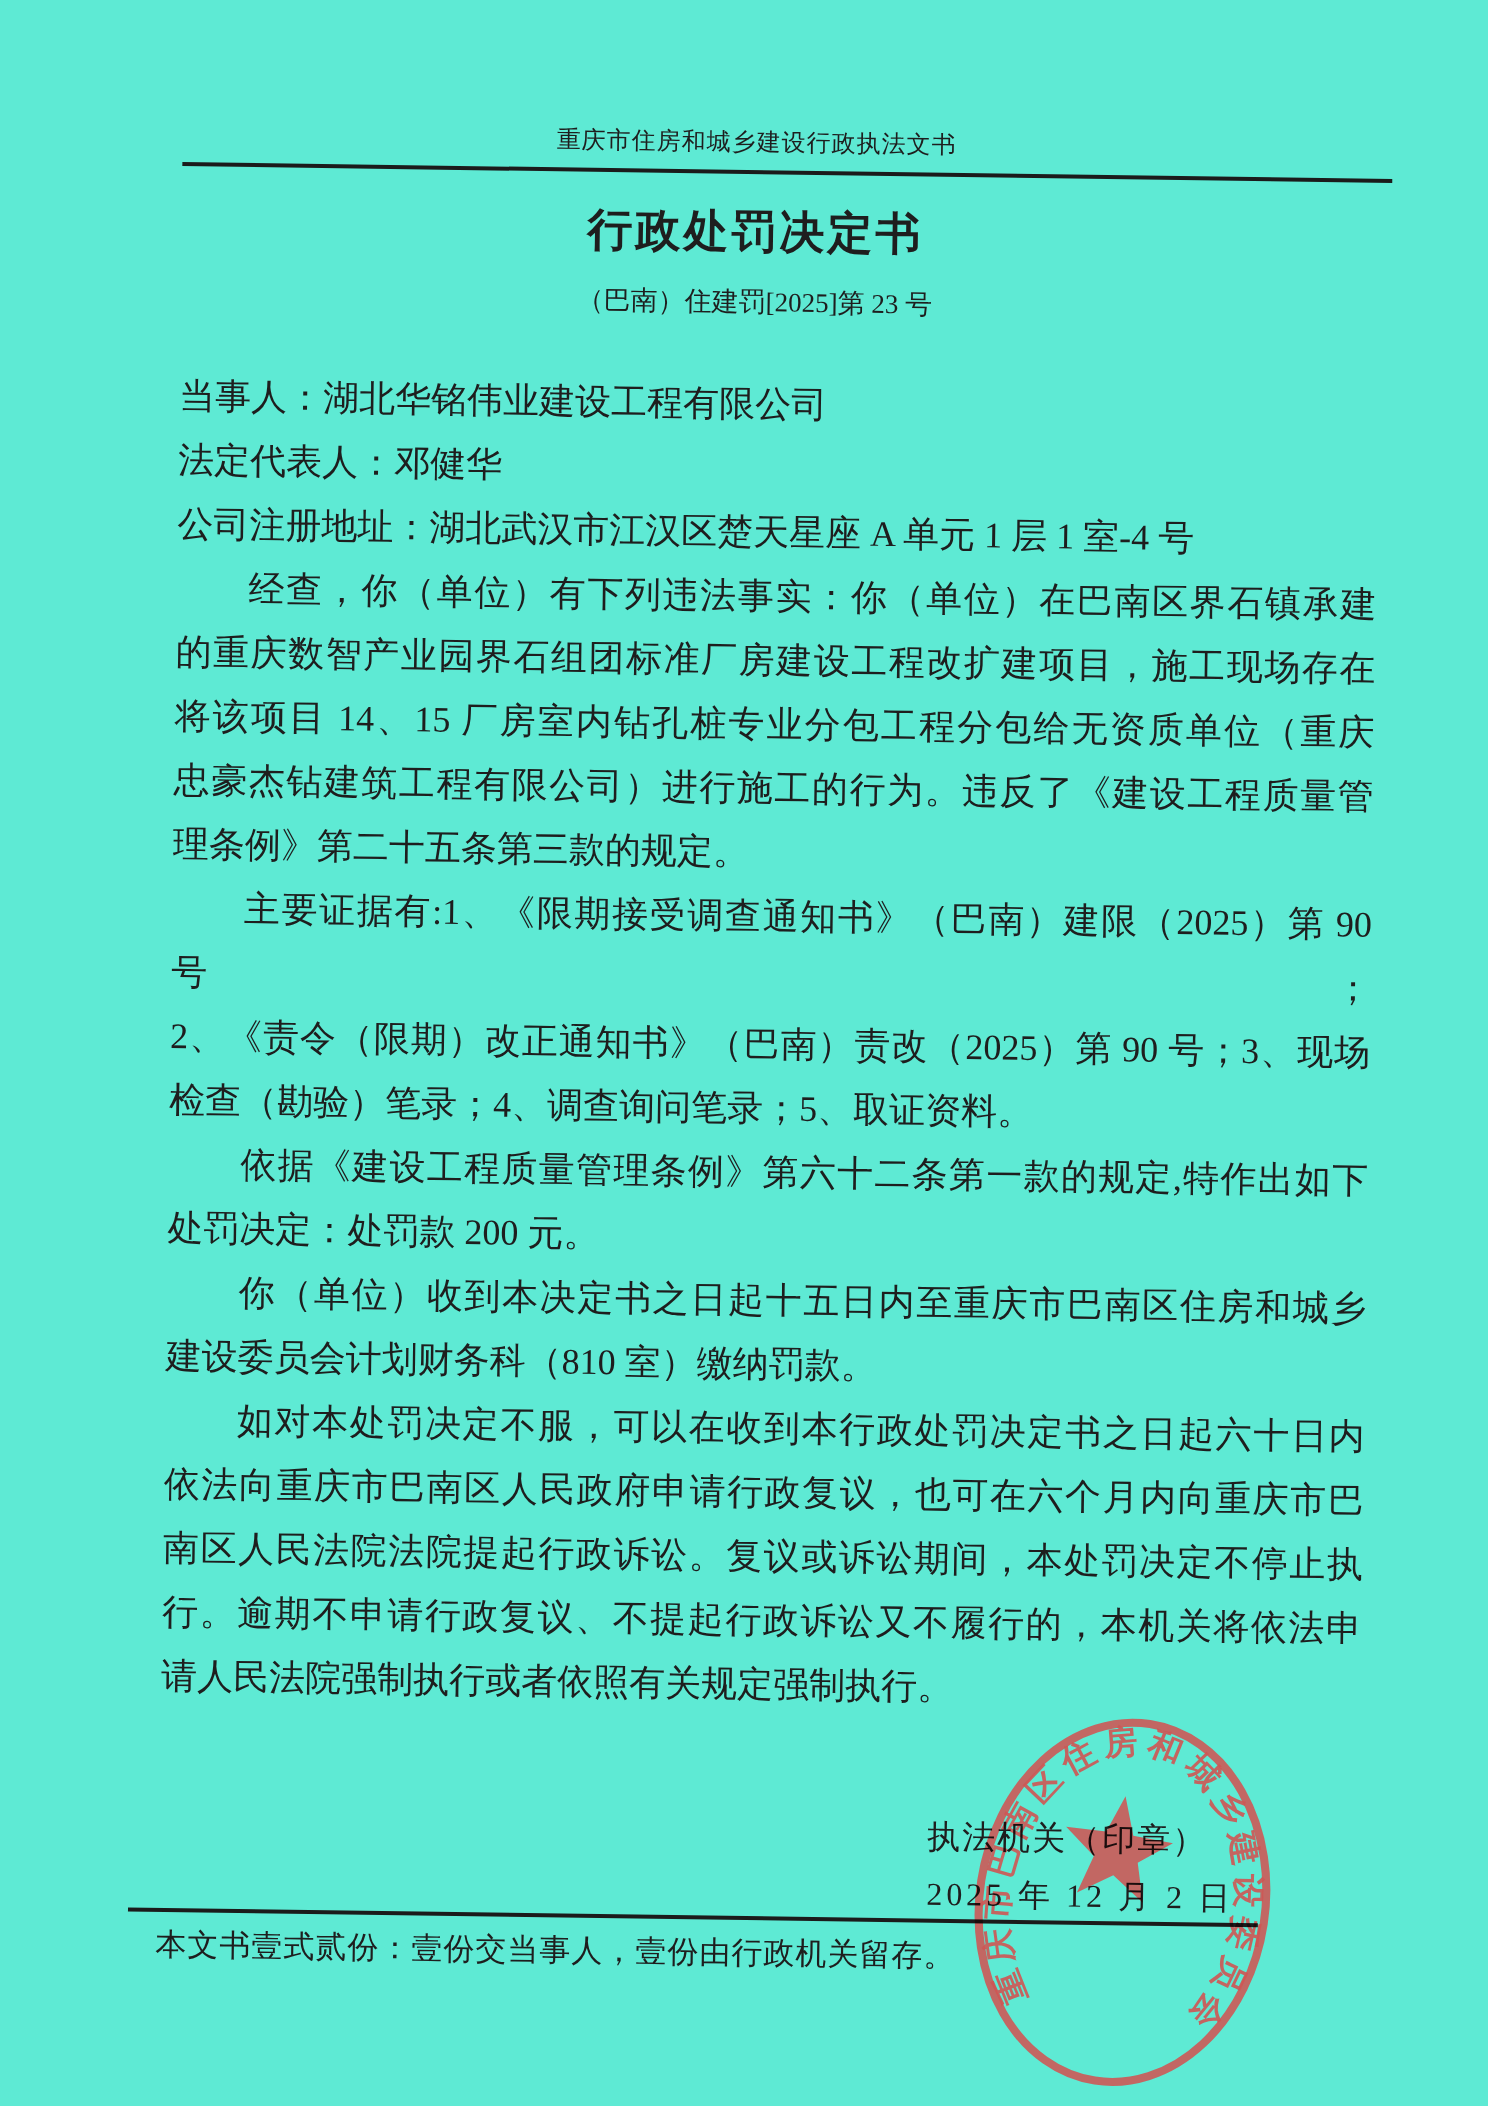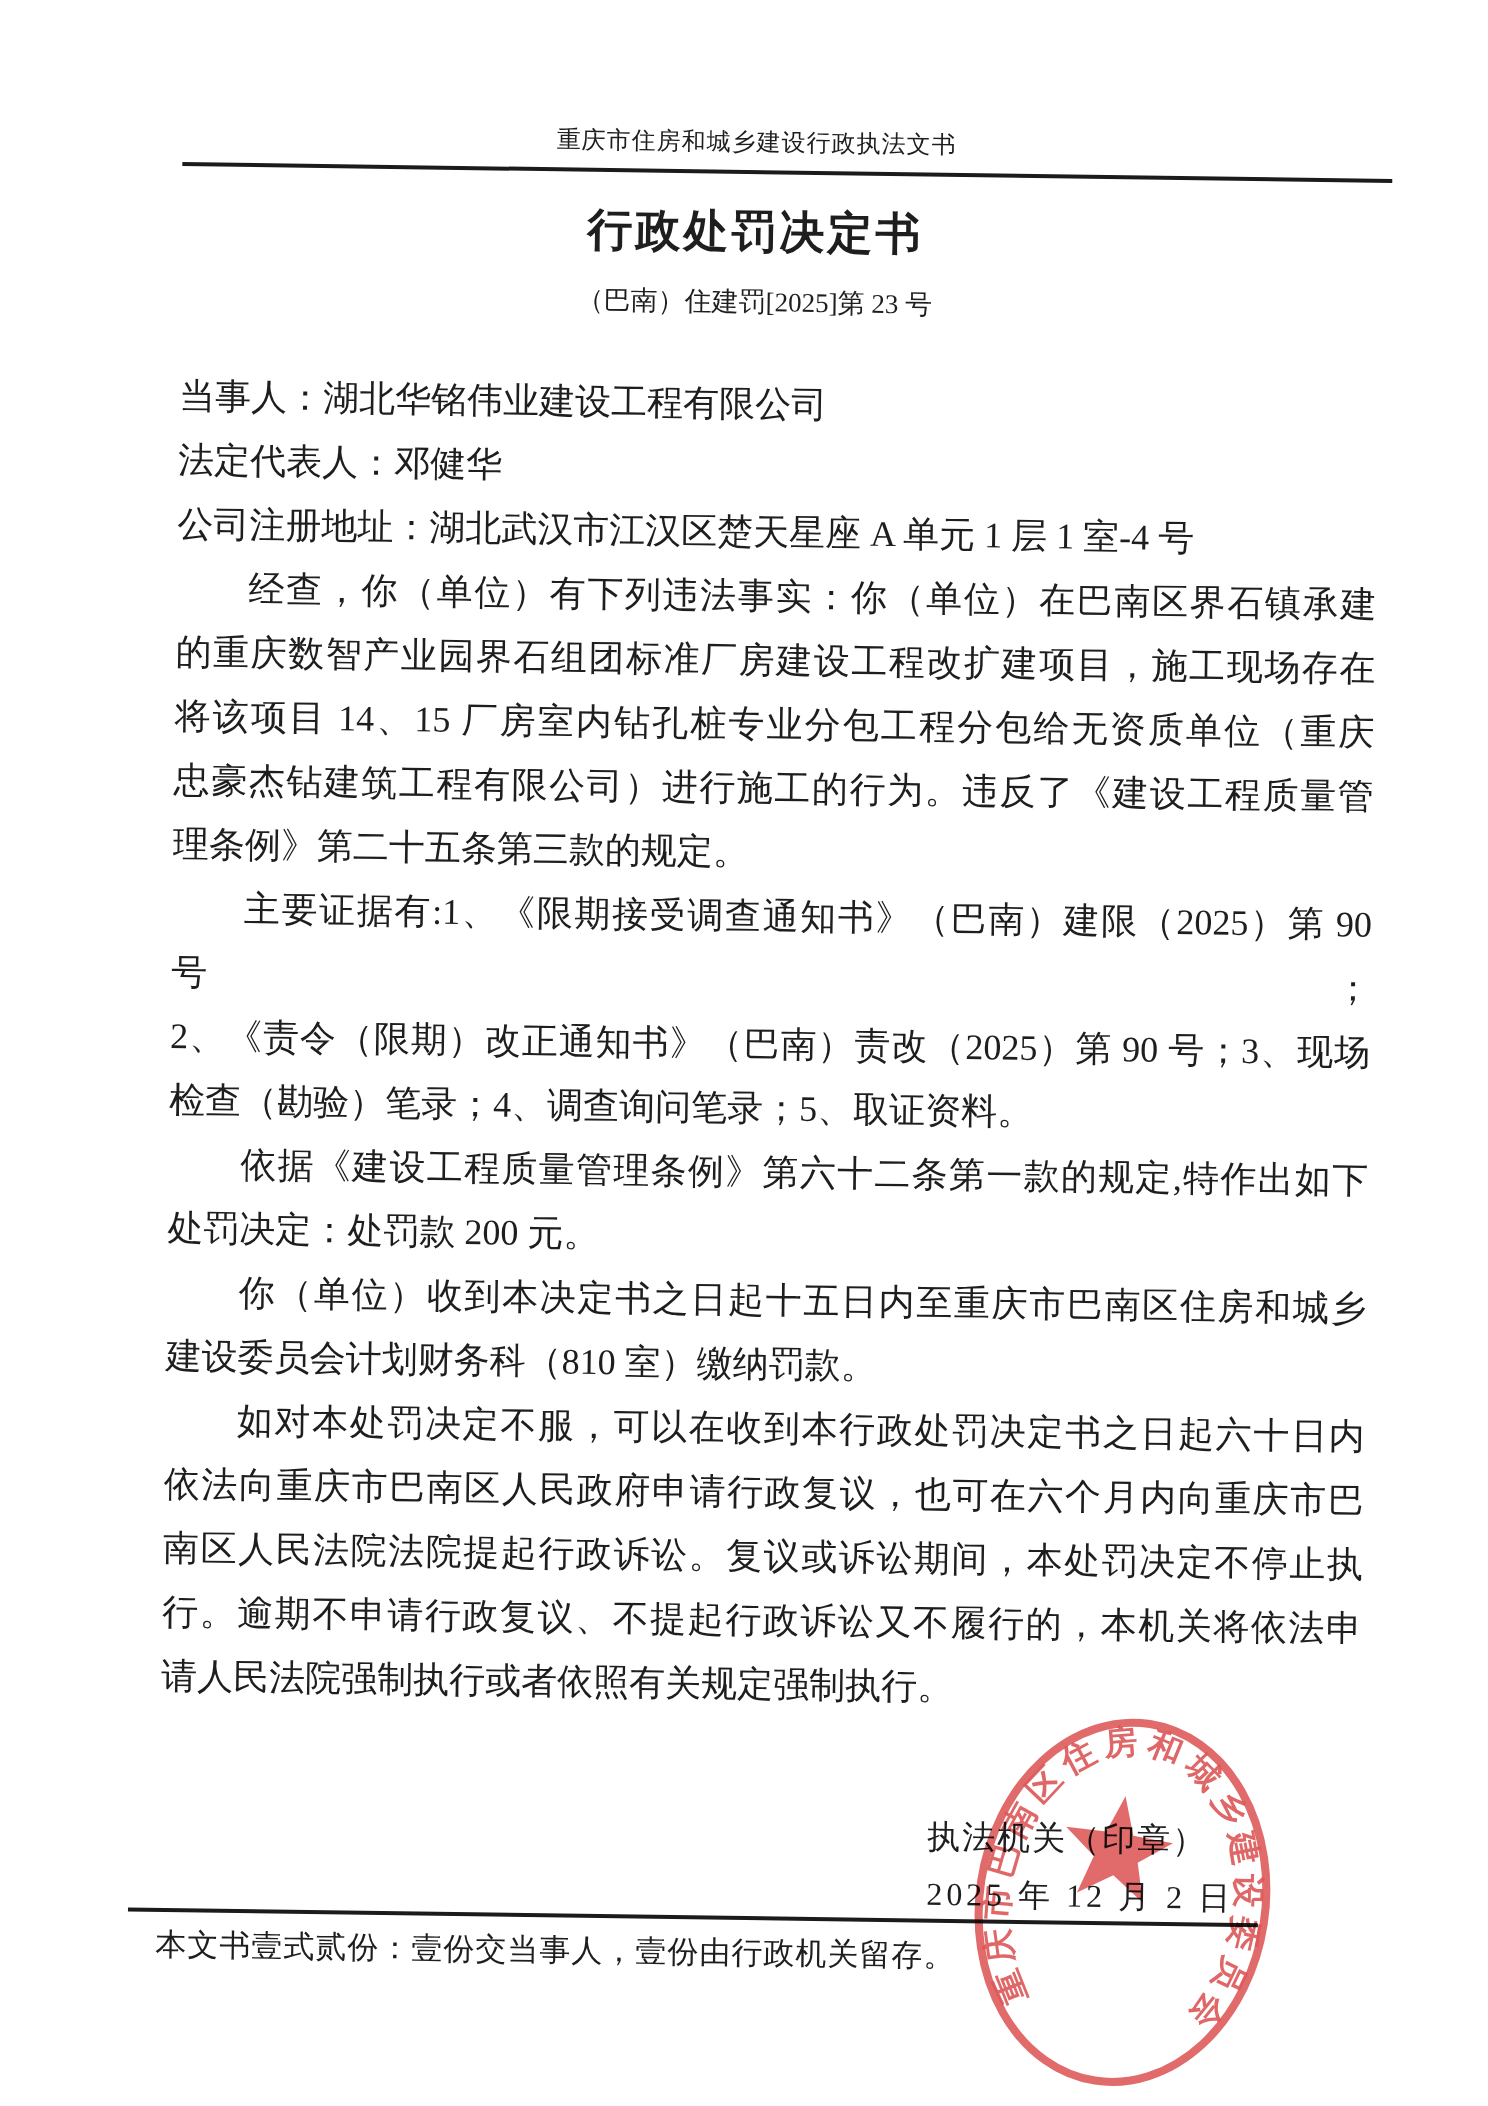--- a/index.html
+++ b/index.html
@@ -1,20 +1,20 @@
 <!DOCTYPE html>
 <html><head>
 <meta charset="utf-8">
 <style>
   html,body{margin:0;padding:0;background:#e8e8e8;}
   .page{
     position:relative;
     width:1488px;height:2106px;
     margin:0 auto;
-    background:#ffffff;
+    background:#5eead4;
     overflow:hidden;
     font-family:"Liberation Serif","DejaVu Serif",serif;
     color:#1e1e1e;
   }
   .sheet{
     position:absolute;inset:0;
     transform:rotate(0.8deg);
     transform-origin:50% 50%;
   }
   .doc-header-label{

